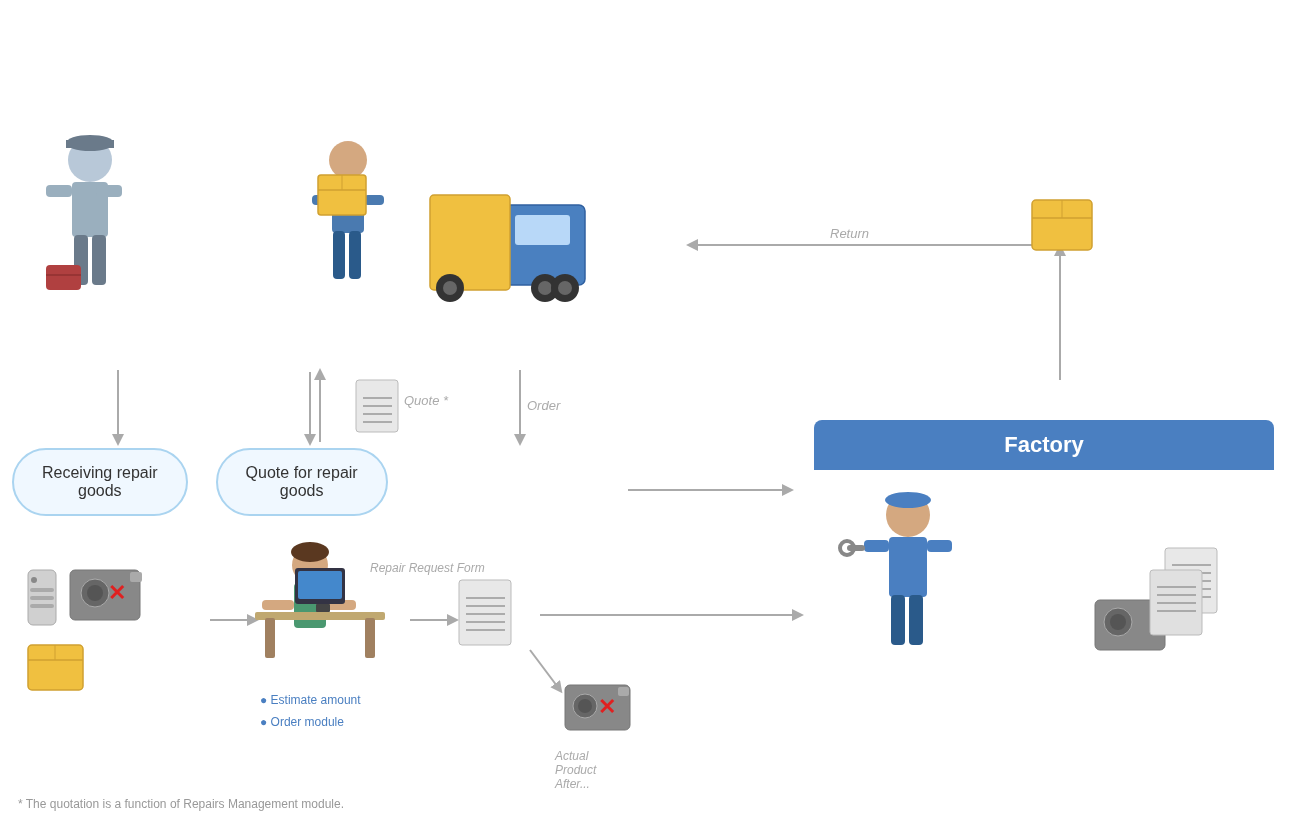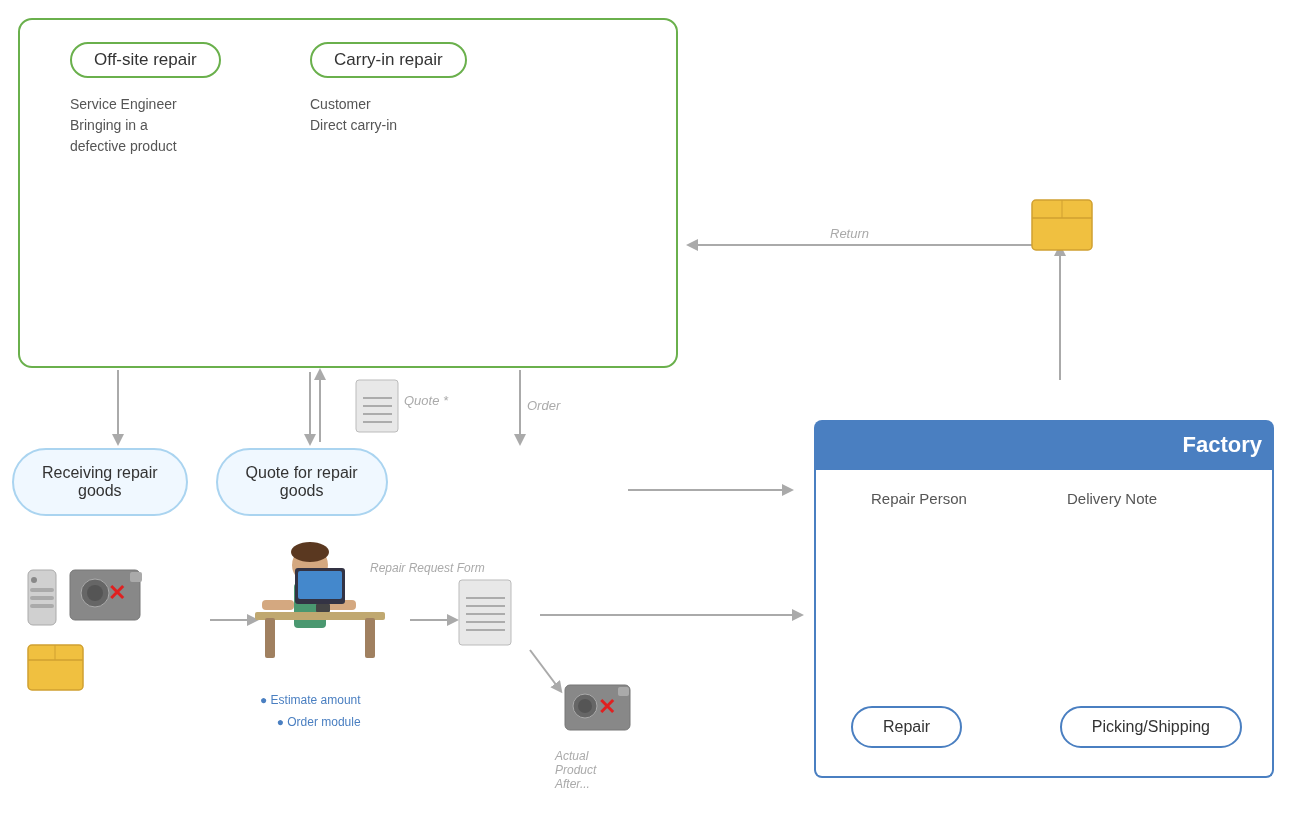--- a/index.html
+++ b/index.html
@@ -90,21 +90,21 @@
       height: 360px;
       border-radius: 8px;
       overflow: hidden;
     }
 
     .factory-header {
       background: #4a7fc1;
       color: #fff;
       font-size: 22px;
       font-weight: bold;
-      text-align: right;
+      text-align: center;
       padding: 12px;
     }
 
     .factory-body {
       border: 2px solid #4a7fc1;
       border-top: none;
       background: #fff;
       height: calc(100% - 52px);
       position: relative;
       border-radius: 0 0 8px 8px;
@@ -141,21 +141,20 @@
     }
 
     
     .blue-dot-list {
       position: absolute;
       top: 690px;
       left: 260px;
       font-size: 12px;
       color: #4a7fc1;
       line-height: 1.8;
-      text-align: right;
     }
   </style>
 </head>
 <body>
 
 <div class="diagram-container">
 
   <svg class="arrows-svg" xmlns="http://www.w3.org/2000/svg">
     <defs>
       <marker id="arrowhead-gray" markerWidth="8" markerHeight="8" refX="4" refY="3" orient="auto">
@@ -330,74 +329,38 @@
     <line x1="1172" y1="589" x2="1211" y2="589" stroke="#999" stroke-width="1.5"></line>
     <line x1="1172" y1="597" x2="1211" y2="597" stroke="#999" stroke-width="1.5"></line>
 
     <rect x="1150" y="570" width="52" height="65" rx="3" fill="#e0e0e0" stroke="#bbb" stroke-width="1"></rect>
     <line x1="1157" y1="587" x2="1196" y2="587" stroke="#999" stroke-width="1.5"></line>
     <line x1="1157" y1="595" x2="1196" y2="595" stroke="#999" stroke-width="1.5"></line>
     <line x1="1157" y1="603" x2="1196" y2="603" stroke="#999" stroke-width="1.5"></line>
     <line x1="1157" y1="611" x2="1196" y2="611" stroke="#999" stroke-width="1.5"></line>
   </svg>
 
-  <div class="top-box">
-
-    <div class="repair-type-btn offsite-btn">
-      <span>Off-site repair</span>
-    </div>
-
-    <div class="repair-type-btn carryin-btn">
-      <span>Carry-in repair</span>
-    </div>
-
-    <div class="repair-desc offsite-desc">
-      Service Engineer<br>Bringing in a<br>defective product
-    </div>
-    <div class="repair-desc carryin-desc">
-      Customer<br>Direct carry-in
-    </div>
-  </div>
 
   <div style="position:absolute; top:448px; left:12px; display:flex; gap:28px; align-items:center;">
     <div class="process-box">
       <span>Receiving repair<br>goods</span>
     </div>
     <div class="process-box">
       <span>Quote for repair<br>goods</span>
     </div>
   </div>
 
   <div class="factory-box">
     <div class="factory-header">
       <span>Factory</span>
     </div>
-    <div class="factory-body">
-
-      <div style="position:absolute; top:20px; left:55px; font-size:15px; color:#555;">
-        <span>Repair Person</span>
-      </div>
-
-      <div style="position:absolute; top:20px; right:115px; font-size:15px; color:#555;">
-        <span>Delivery
-Note</span>
-      </div>
-
-      <div style="position:absolute; bottom:28px; left:35px;">
-        <div class="factory-btn">
-          <span>Repair</span>
-        </div>
-      </div>
-      <div style="position:absolute; bottom:28px; right:30px;">
-        <div class="factory-btn">
-          <span>Picking/Shipping</span>
-        </div>
-      </div>
-    </div>
   </div>
 
   <div class="blue-dot-list">
     <div>● Estimate amount</div>
     <div>● Order module</div>
   </div>
 
+  <div class="footnote">
+    <span>* The quotation is a function of Repairs Management module.</span>
+  </div>
 
 </div>
 
 </body></html>

